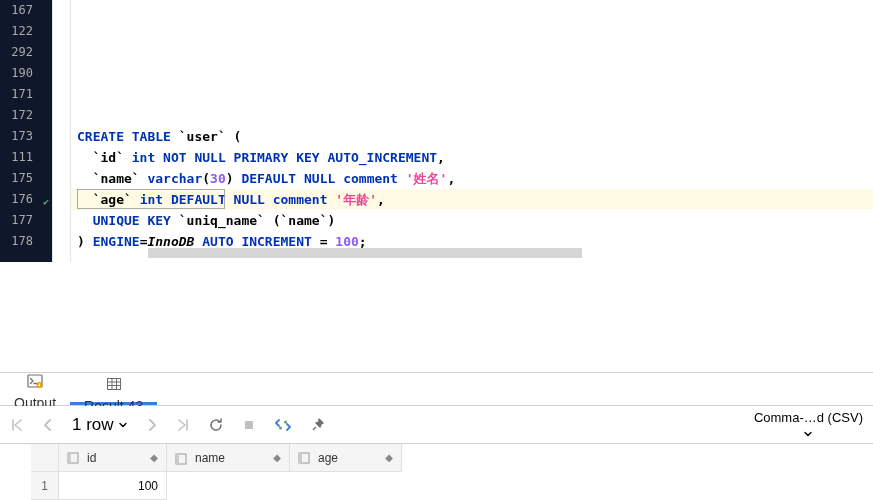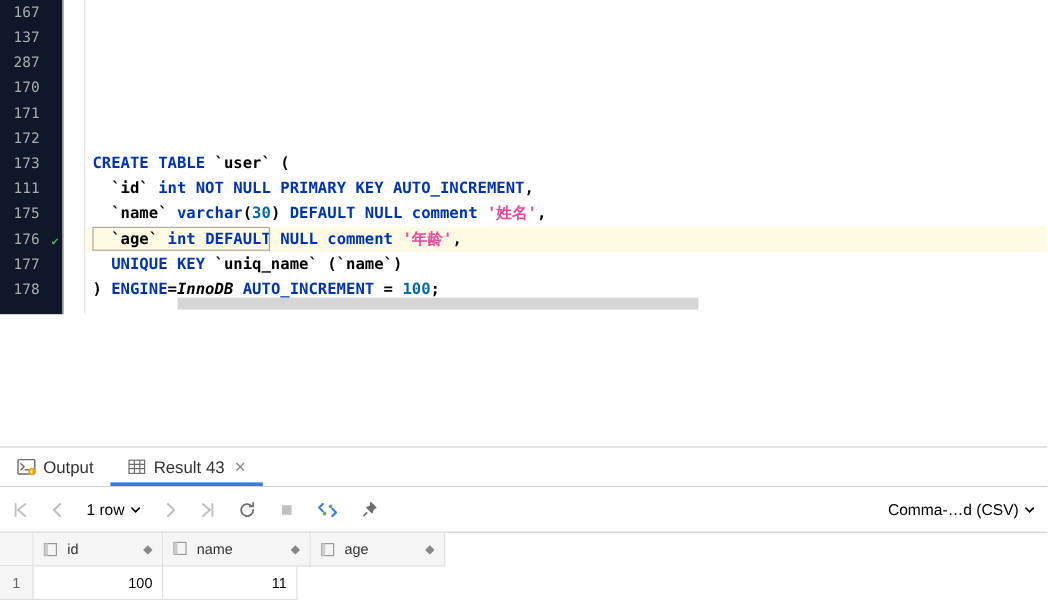--- a/index.html
+++ b/index.html
@@ -5,64 +5,64 @@
 * { margin: 0; padding: 0; box-sizing: border-box; }
 body { font-family: Menlo, Monaco, Consolas, monospace; font-size: 13px; background: #fff; color: #000; overflow: hidden; width: 873px; height: 500px; display: flex; flex-direction: column; }
 .editor-pane { flex: 0 0 auto; display: flex; height: 262px; overflow: hidden; }
 .gutter { width: 53px; background: #0f172a; border-right: 1px solid #e4e4e4; text-align: right; padding-right: 19px; color: #aaa; font-size: 12px; line-height: 21px; position: relative; }
 .gutter .ln { position: relative; }
 .gutter .chk { position: absolute; right: -16px; top: 2px; color: #59a869; font-size: 10px; }
 .gutter-margin { width: 18px; border-right: 1px solid #e4e4e4; }
 .code { flex: 1; padding-left: 6px; font-size: 13px; line-height: 21px; font-family: Menlo, Monaco, Consolas, monospace; font-weight: bold; white-space: pre; position: relative; }
 .code .line { height: 21px; }
 .kw { color: #0033b3; }
-.num { color: #0369a1; }
+.num { color: #8b5cf6; }
 .str { color: #ec4899; }
 .id2 { color: #000; font-style: italic; }
 .bt { color: #000000; }
 .current-line { position: absolute; left: 0; right: 0; background: #fffae3; z-index: -1; height: 21px; top: 189px; }
 .sel-box { position: absolute; left: 6px; top: 189px; height: 20px; border: 1px solid #aaa; z-index: 1; pointer-events:none; }
 .hscroll { position: absolute; left: 77px; right: 220px; bottom: 0; height: 14px; }
 .hscroll-track { height: 12px; background: transparent; }
 .hscroll-thumb { height: 10px; background: #d6d6d6; border-radius: 0; width: 86%; }
 .spacer1 { flex:1; background:#fff; border-top:0; }
 .tabs { display: flex; align-items: center; height: 34px; border-top: 1px solid #d1d1d1; border-bottom: 1px solid #d1d1d1; font-family: -apple-system, "Segoe UI", sans-serif; font-size: 14px; background:#fff; }
-.tab { display: flex; align-items: center; gap: 6px; padding: 0 14px; height: 100%; color: #333; cursor: pointer; }
+.tab { display: flex; align-items: center; gap: 6px; padding: 0 14px; height: 100%; color: #333; cursor: pointer; flex-direction: column; }
 .tab.active { border-bottom: 3px solid #3b7cde; padding-top:3px;align-items:center; }
 .tab .ticon { font-size: 14px; }
 .tab .close { color: #888; font-size: 12px; margin-left: 2px; }
 .toolbar { display: flex; align-items: center; height: 38px; border-bottom: 1px solid #d1d1d1; padding: 0 10px; gap: 18px; background: #fff; font-family: -apple-system, sans-serif; }
 .toolbar .tb { color: #6e6e6e; display:flex; align-items:center; cursor:pointer; }
 .toolbar .tb.disabled { color: #c0c0c0; }
 .toolbar .sep { flex: 1; }
-.toolbar .rowsel { color: #000; font-size: 13px; display:flex; align-items:center; gap:4px;}
-.toolbar .csv { color: #000; font-size: 13px; display:flex; align-items:center; gap:4px;}
-.grid { display:flex; flex-direction:column; font-family: -apple-system, sans-serif; font-size: 12px; }
+.toolbar .rowsel { color: #000; font-size: 17px; display:flex; align-items:center; gap:4px;}
+.toolbar .csv { color: #000; font-size: 13px; display:flex; align-items:center; gap:4px;flex-direction:column;}
+.grid { display:flex; flex-direction:column; font-family: -apple-system, sans-serif; font-size: 12px; margin-left: 31px; }
 .grid .hdr, .grid .row { display:flex; height:28px; align-items:stretch; }
 .grid .cell { border-right:1px solid #e0e0e0; border-bottom:1px solid #e0e0e0; display:flex; align-items:center; padding:0 8px; }
 .grid .rowhdr { width:28px; background:#f5f5f5; color:#666; justify-content:center; }
 .grid .colh { background:#f5f5f5; color:#333; justify-content:space-between; gap:6px; }
 .grid .colh .sort { color:#888; font-size:10px; }
 .grid .colh .cicon { color:#888; margin-right:4px; }
 .c-id { width:108px; }
 .c-name { width:123px; }
 .c-age { width:112px; }
 .grid .row .cell.val { justify-content:flex-end; color:#000; }
 .grid .row .cell.val.left { justify-content:flex-start; }
 svg { display:block; }
 </style>
 </head>
 <body>
 
 <div class="editor-pane">
   <div class="gutter" id="gutter">
       <div class="ln">167</div>
-      <div class="ln">137</div>
-      <div class="ln">287</div>
-      <div class="ln">170</div>
+      <div class="ln">122</div>
+      <div class="ln">292</div>
+      <div class="ln">190</div>
       <div class="ln">171</div>
       <div class="ln">172</div>
       <div class="ln">173</div>
       <div class="ln">111</div>
       <div class="ln">175</div>
       <div class="ln">176<span class="chk">✔</span></div>
       <div class="ln">177</div>
       <div class="ln">178</div>
     </div>
   <div class="gutter-margin"></div>
@@ -170,21 +170,21 @@
             <svg width="12" height="12" viewBox="0 0 12 12">
               <rect x="1" y="1" width="10" height="10" fill="none" stroke="#999"></rect>
               <rect x="1" y="1" width="3" height="10" fill="#ccc"></rect>
             </svg>
           </span>
           <span>id</span>
         </span>
       <span class="sort">◆</span>
     </div>
     <div class="cell colh c-name">
-      <span style="display:flex;align-items:flex-start;gap:4px;">
+      <span style="display:flex;align-items:flex-end;gap:4px;">
           <span class="cicon">
             <svg width="12" height="12" viewBox="0 0 12 12">
               <rect x="1" y="1" width="10" height="10" fill="none" stroke="#999"></rect>
               <rect x="1" y="1" width="3" height="10" fill="#ccc"></rect>
             </svg>
           </span>
           <span>name</span>
         </span>
       <span class="sort">◆</span>
     </div>
@@ -197,15 +197,14 @@
             </svg>
           </span>
           <span>age</span>
         </span>
       <span class="sort">◆</span>
     </div>
   </div>
   <div class="row">
     <div class="cell rowhdr">1</div>
     <div class="cell val c-id">100</div>
-    <div class="cell val c-age">11</div>
   </div>
 </div>
 
 </body></html>

